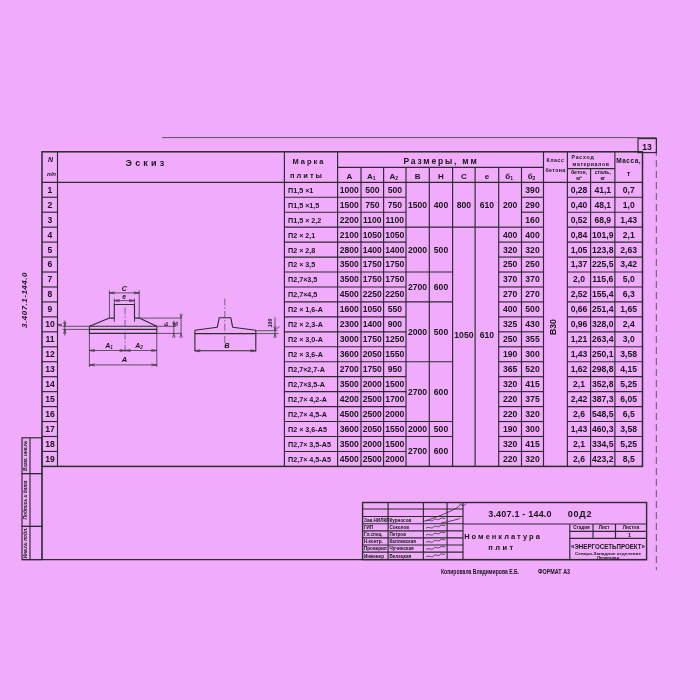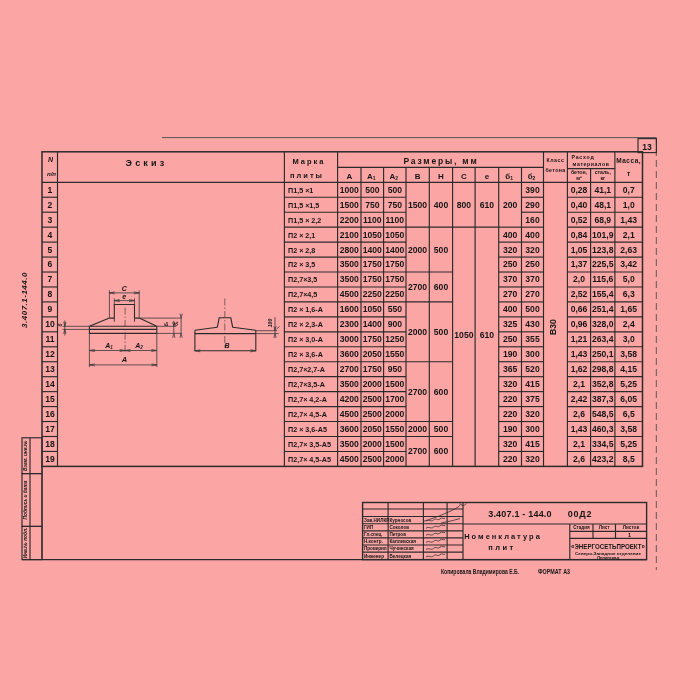--- a/index.html
+++ b/index.html
@@ -1,15 +1,15 @@
 <!DOCTYPE html>
 <html><head><meta charset="utf-8"><title>Лист 13</title>
 <style>
 html,body{margin:0;padding:0;background:#ffffff;}
-#sheet{width:700px;height:700px;position:relative;background:#fca5a5;}
+#sheet{width:700px;height:700px;position:relative;background:#f0abfc;}
 text{font-family:"Liberation Sans",sans-serif;fill:#161616;}
 .ln{stroke:#2b2b2b;stroke-width:1.15;fill:none;}
 .lt{stroke:#3a3a3a;stroke-width:0.8;fill:none;}
 .d{font-size:8.6px;font-weight:bold;letter-spacing:0px;}
 .m{font-size:7.2px;font-weight:bold;letter-spacing:0px;}
 .h{font-weight:bold;}
 </style></head><body>
 
 <div id="sheet">
 <svg width="700" height="700" viewBox="0 0 700 700">

